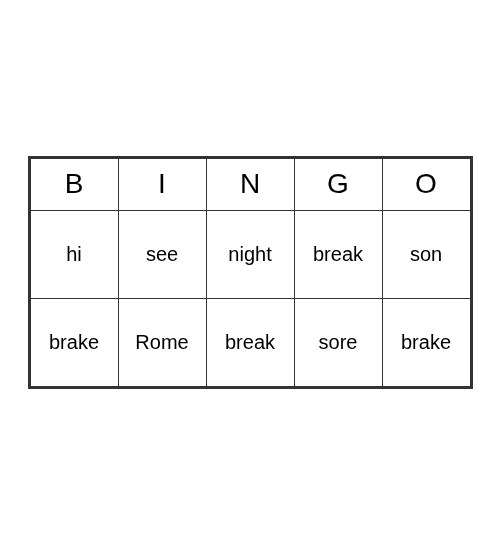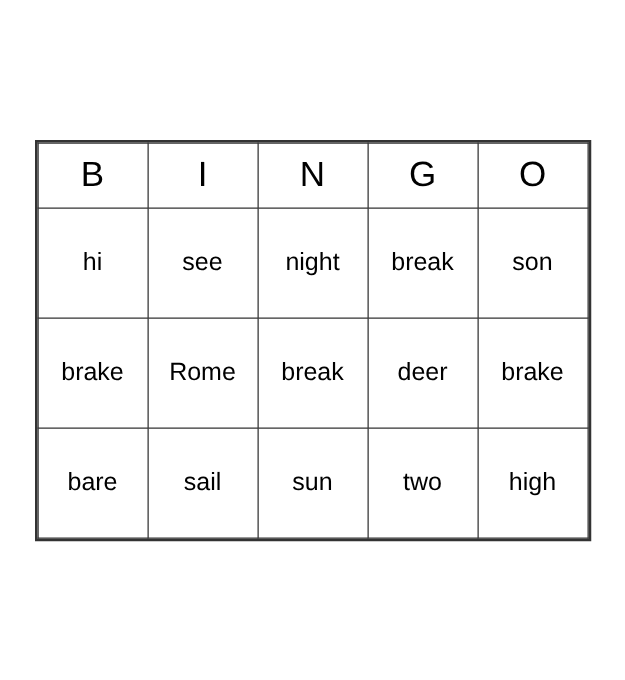--- a/index.html
+++ b/index.html
@@ -67,25 +67,18 @@
           <td>hi</td>
           <td>see</td>
           <td>night</td>
           <td>break</td>
           <td>son</td>
         </tr>
         <tr>
           <td>brake</td>
           <td>Rome</td>
           <td>break</td>
-          <td>deer</td>
+          <td>sore</td>
           <td>brake</td>
-        </tr>
-        <tr>
-          <td>bare</td>
-          <td>sail</td>
-          <td>sun</td>
-          <td>two</td>
-          <td>high</td>
         </tr>
       </tbody>
   </table>
 </div>
 
 </body></html>

